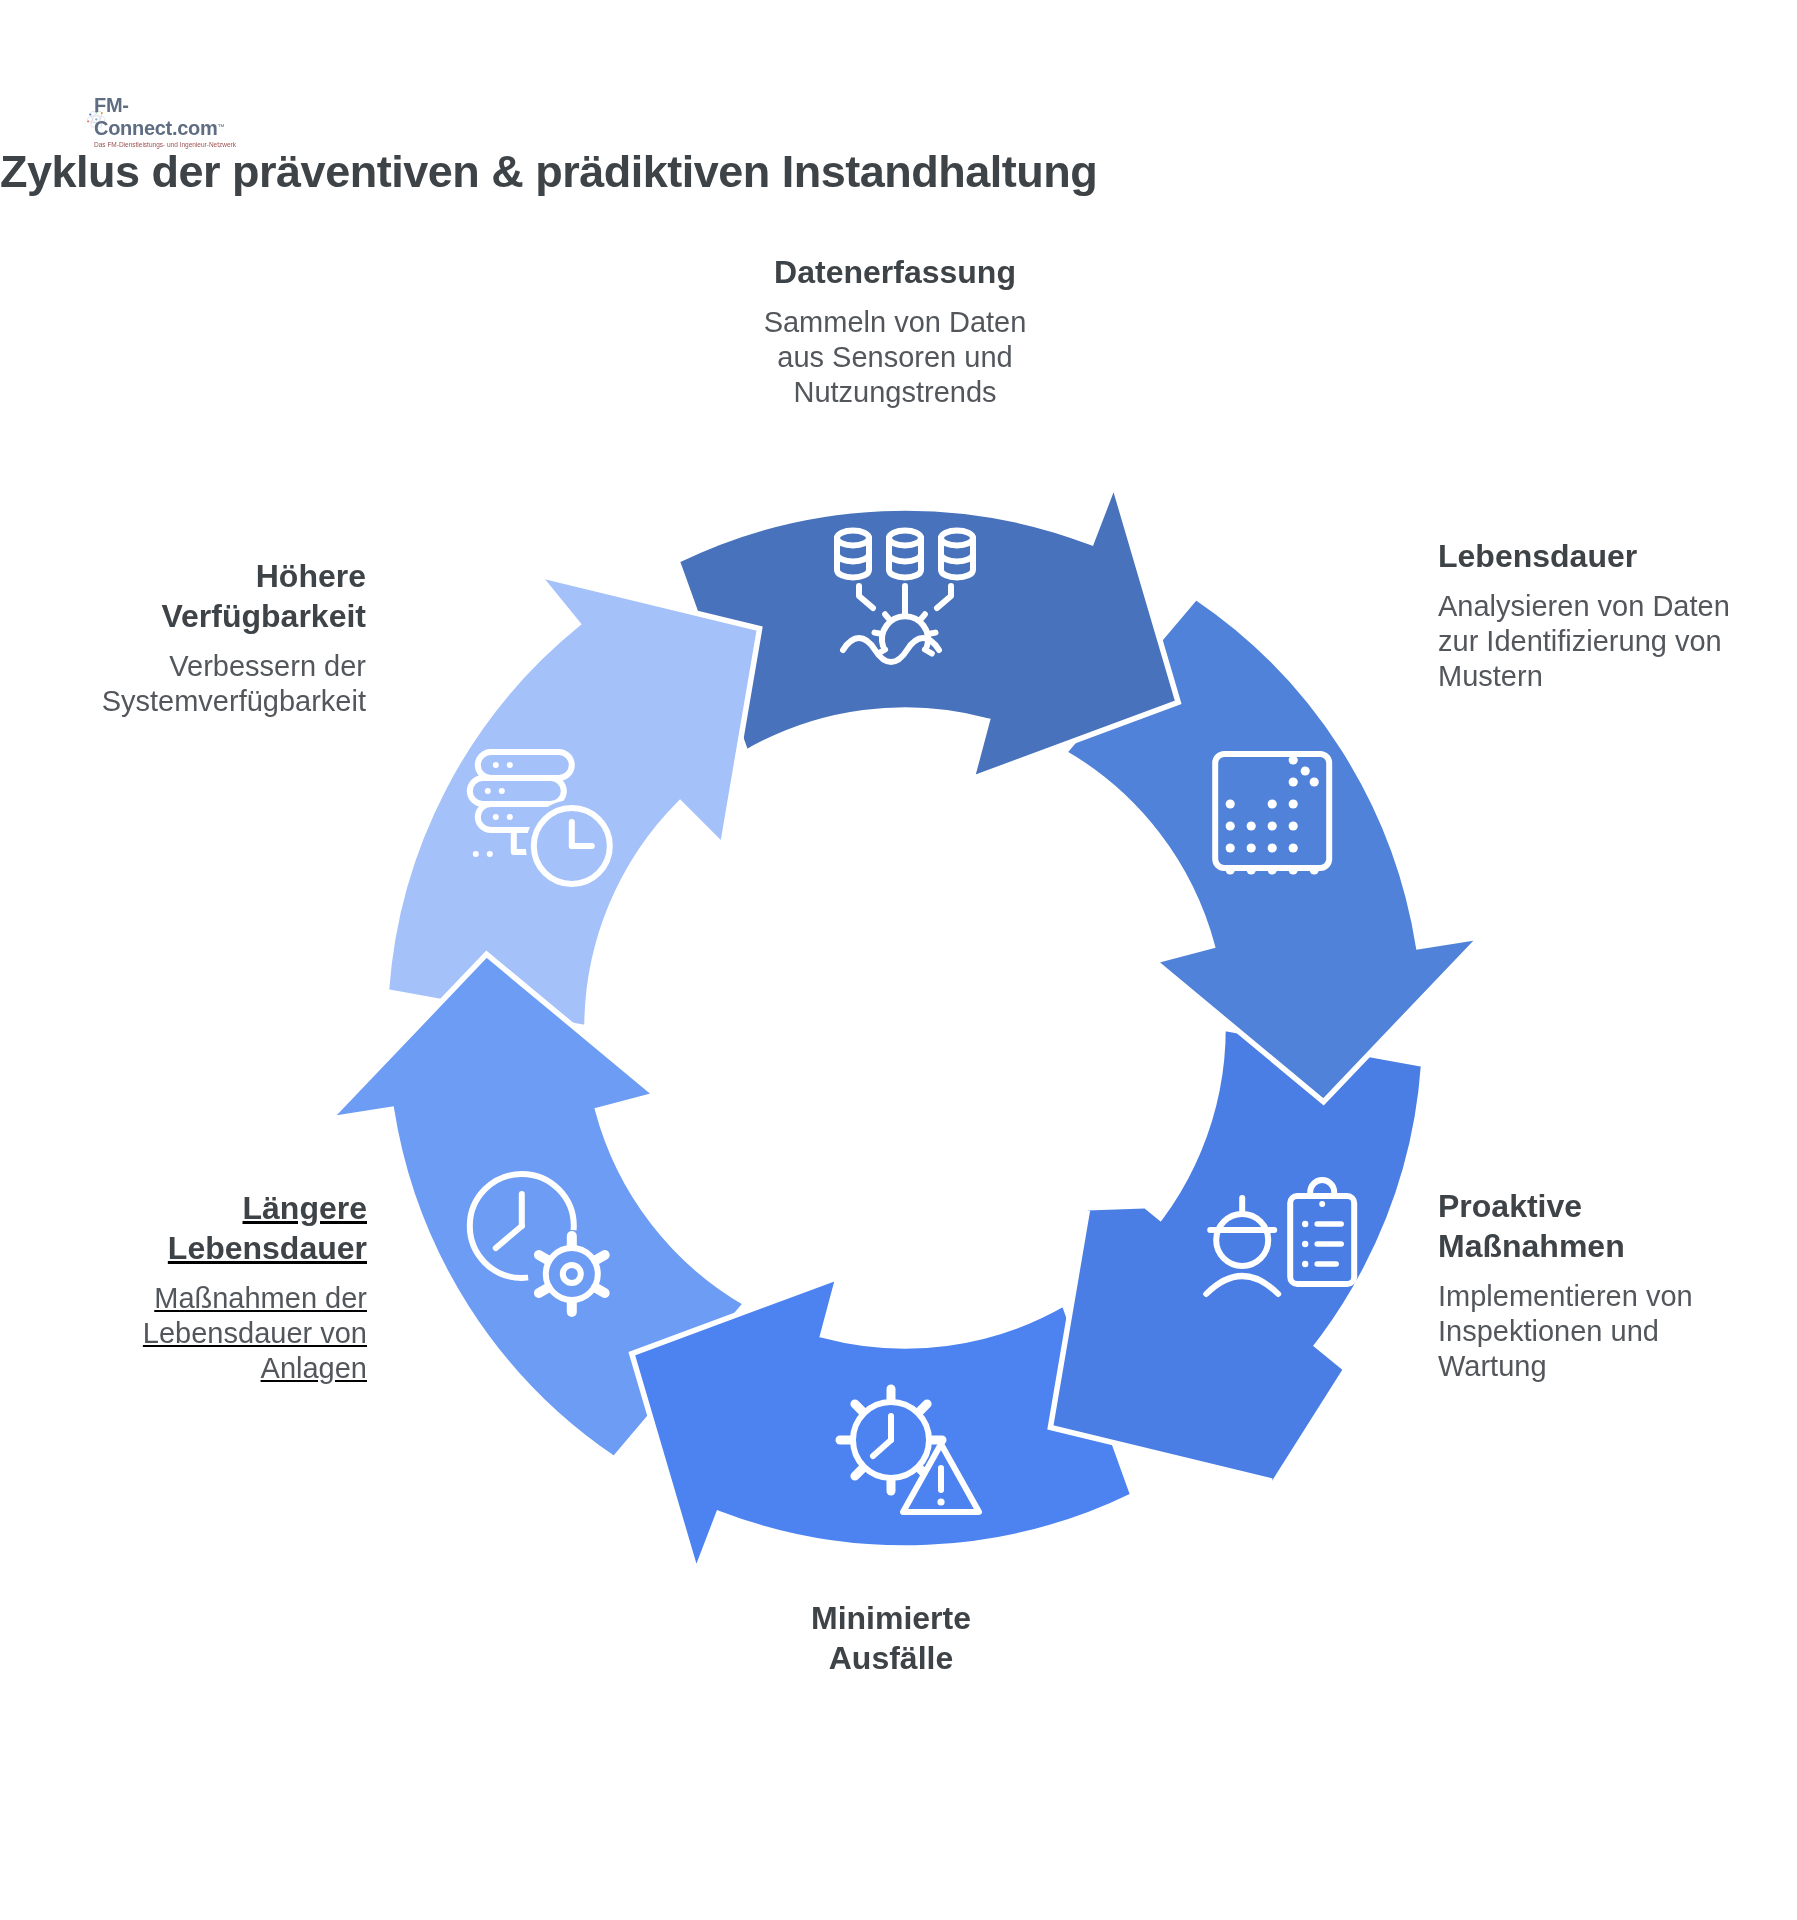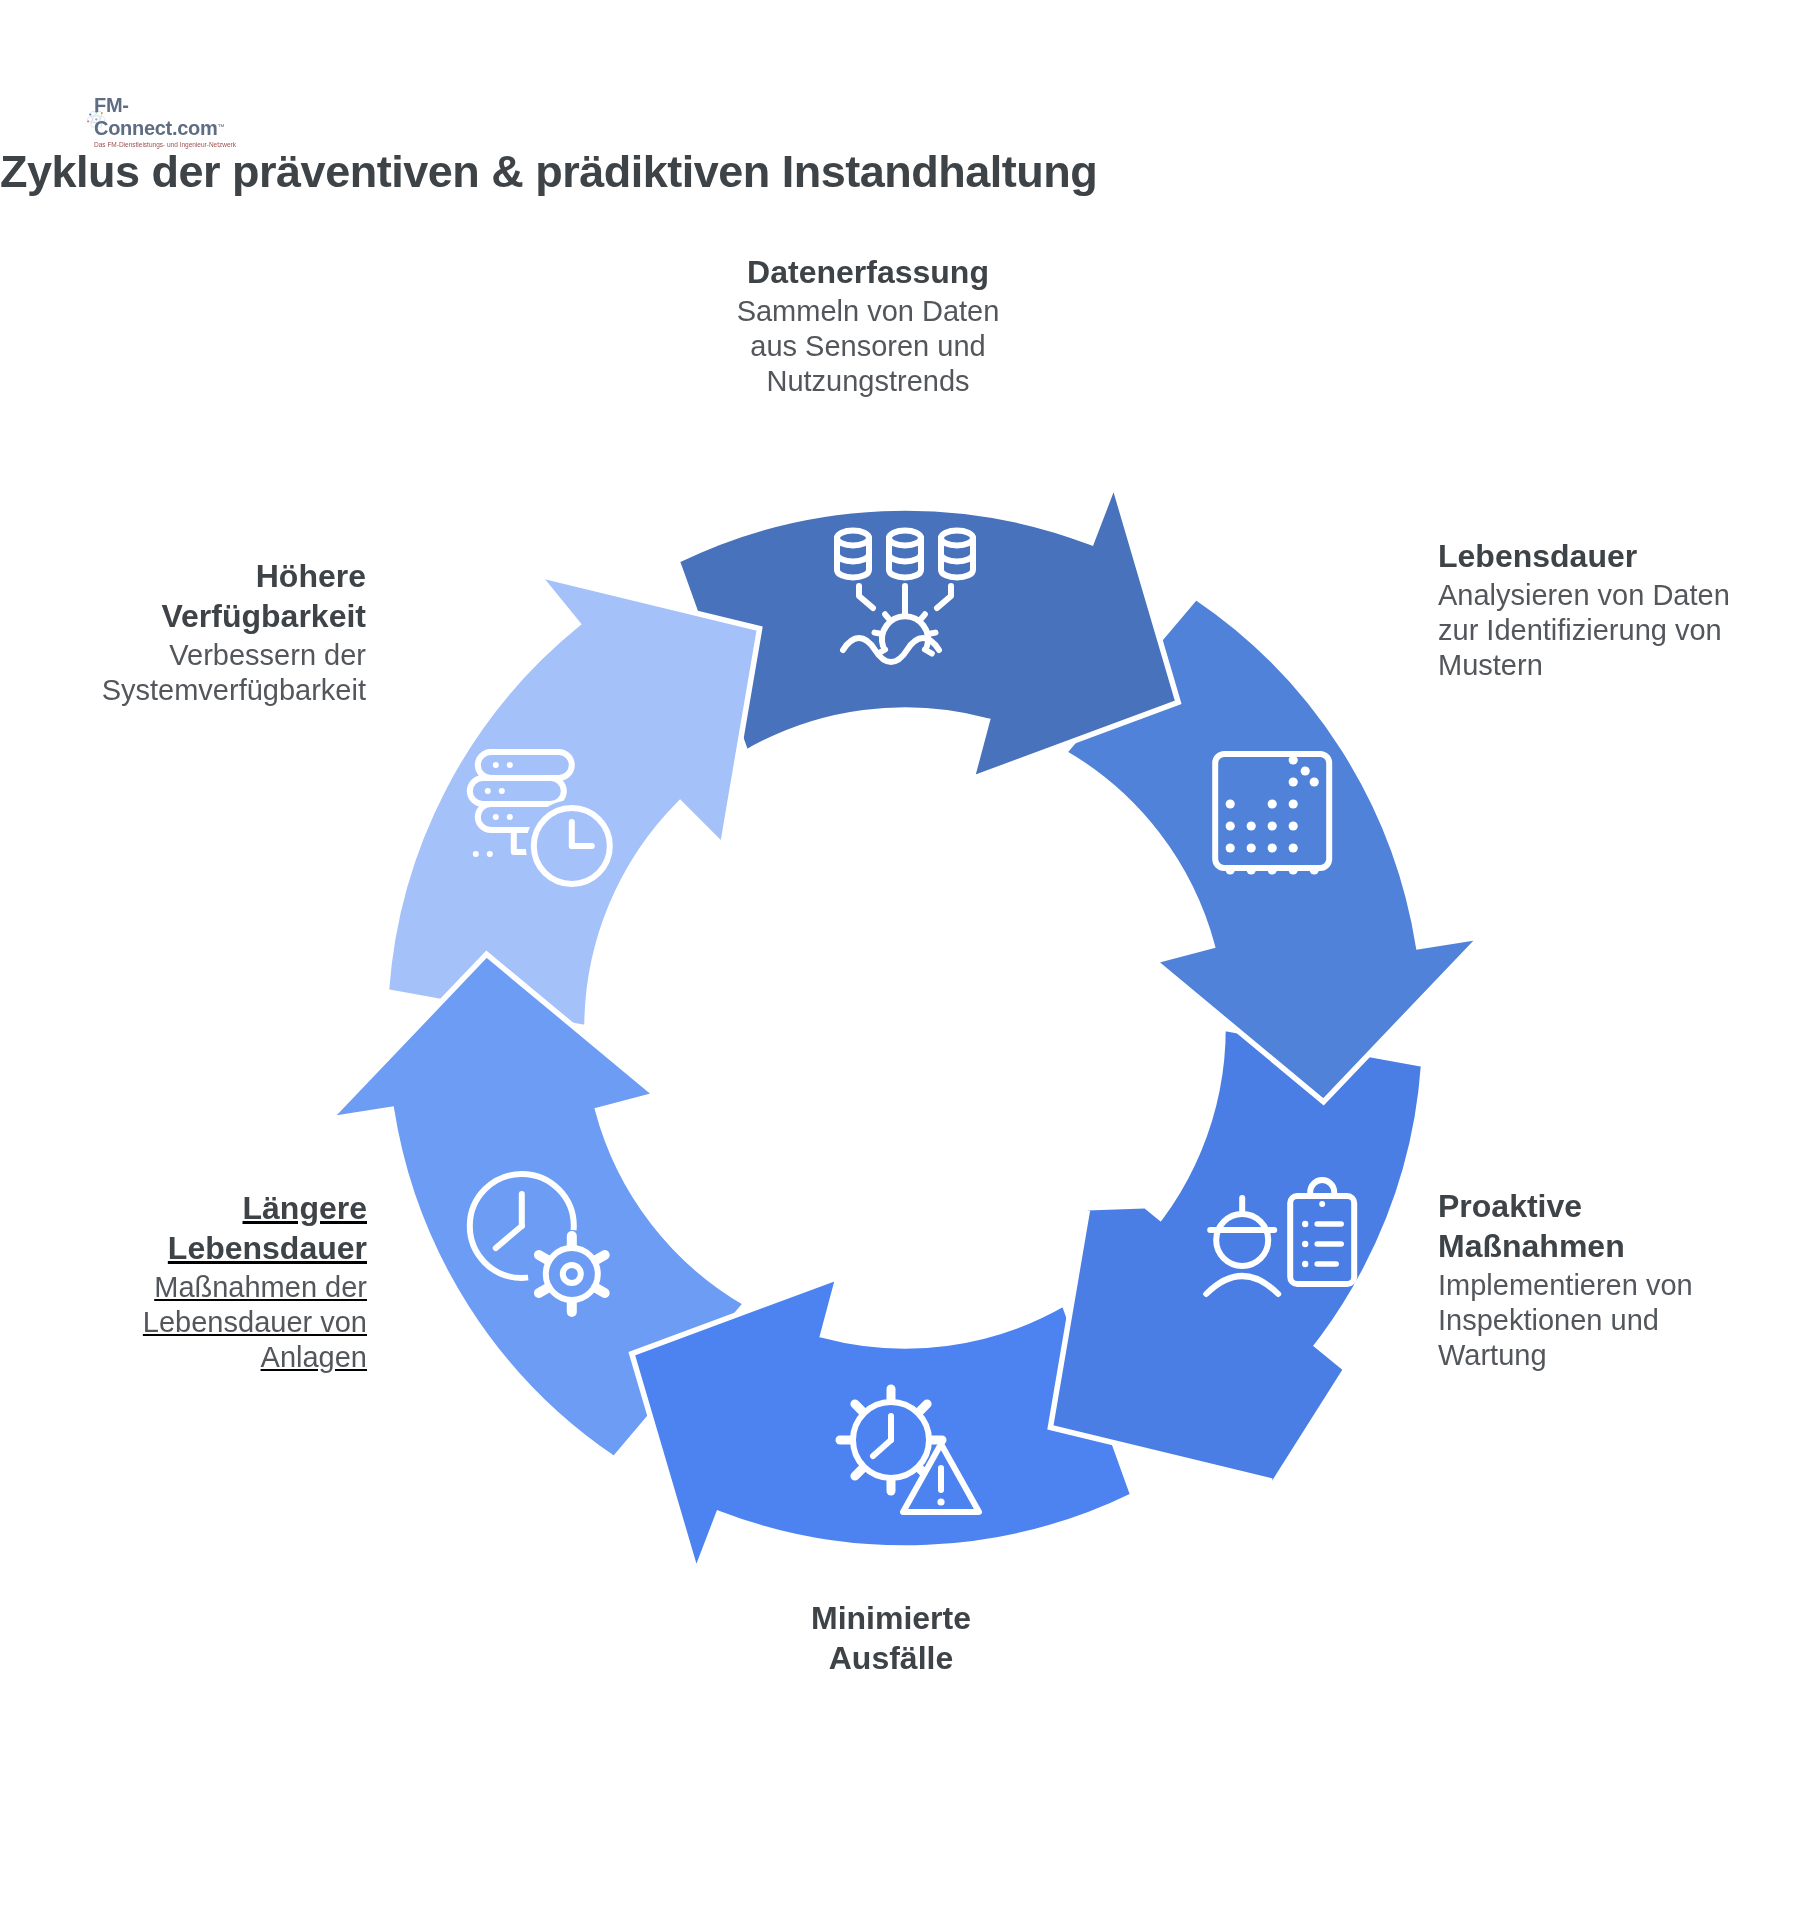--- a/index.html
+++ b/index.html
@@ -12,25 +12,25 @@
   .logo-name{font-size:20px;font-weight:bold;color:#5f6d83;letter-spacing:-0.3px;}
   .logo-tm{font-size:7px;color:#5f6d83;vertical-align:super;}
   .logo-tagline{font-size:6.5px;color:#9d5150;white-space:nowrap;margin-top:1px;}
   .main-title{
     position:absolute;left:0;right:0;top:116px;text-align:left;
     font-size:45px;font-weight:bold;color:#3e4347;letter-spacing:-0.5px;
   }
   #cycle-svg{position:absolute;left:0;top:0;}
   .label-block{position:absolute;}
   .block-title{font-weight:bold;font-size:32px;line-height:40px;color:#3e4347;}
-  .block-desc{font-size:29px;line-height:35px;color:#53575c;margin-top:2px;}
+  .block-desc{font-size:29px;line-height:35px;color:#53575c;margin-top:13px;}
   .align-center{text-align:center;}
   .align-left{text-align:left;}
   .align-right{text-align:right;}
-  .t0{left:733px;top:252px;width:270px;}
+  .t0{left:760px;top:252px;width:270px;}
   .t1{left:1438px;top:536px;width:292px;}
   .t2{left:1438px;top:1186px;width:285px;}
   .t3{left:755px;top:1598px;width:272px;}
   .t4{left:97px;top:1188px;width:270px;text-decoration:underline;}
   .t5{left:86px;top:556px;width:280px;}
 </style>
 </head>
 <body>
 
 <div class="logo">

